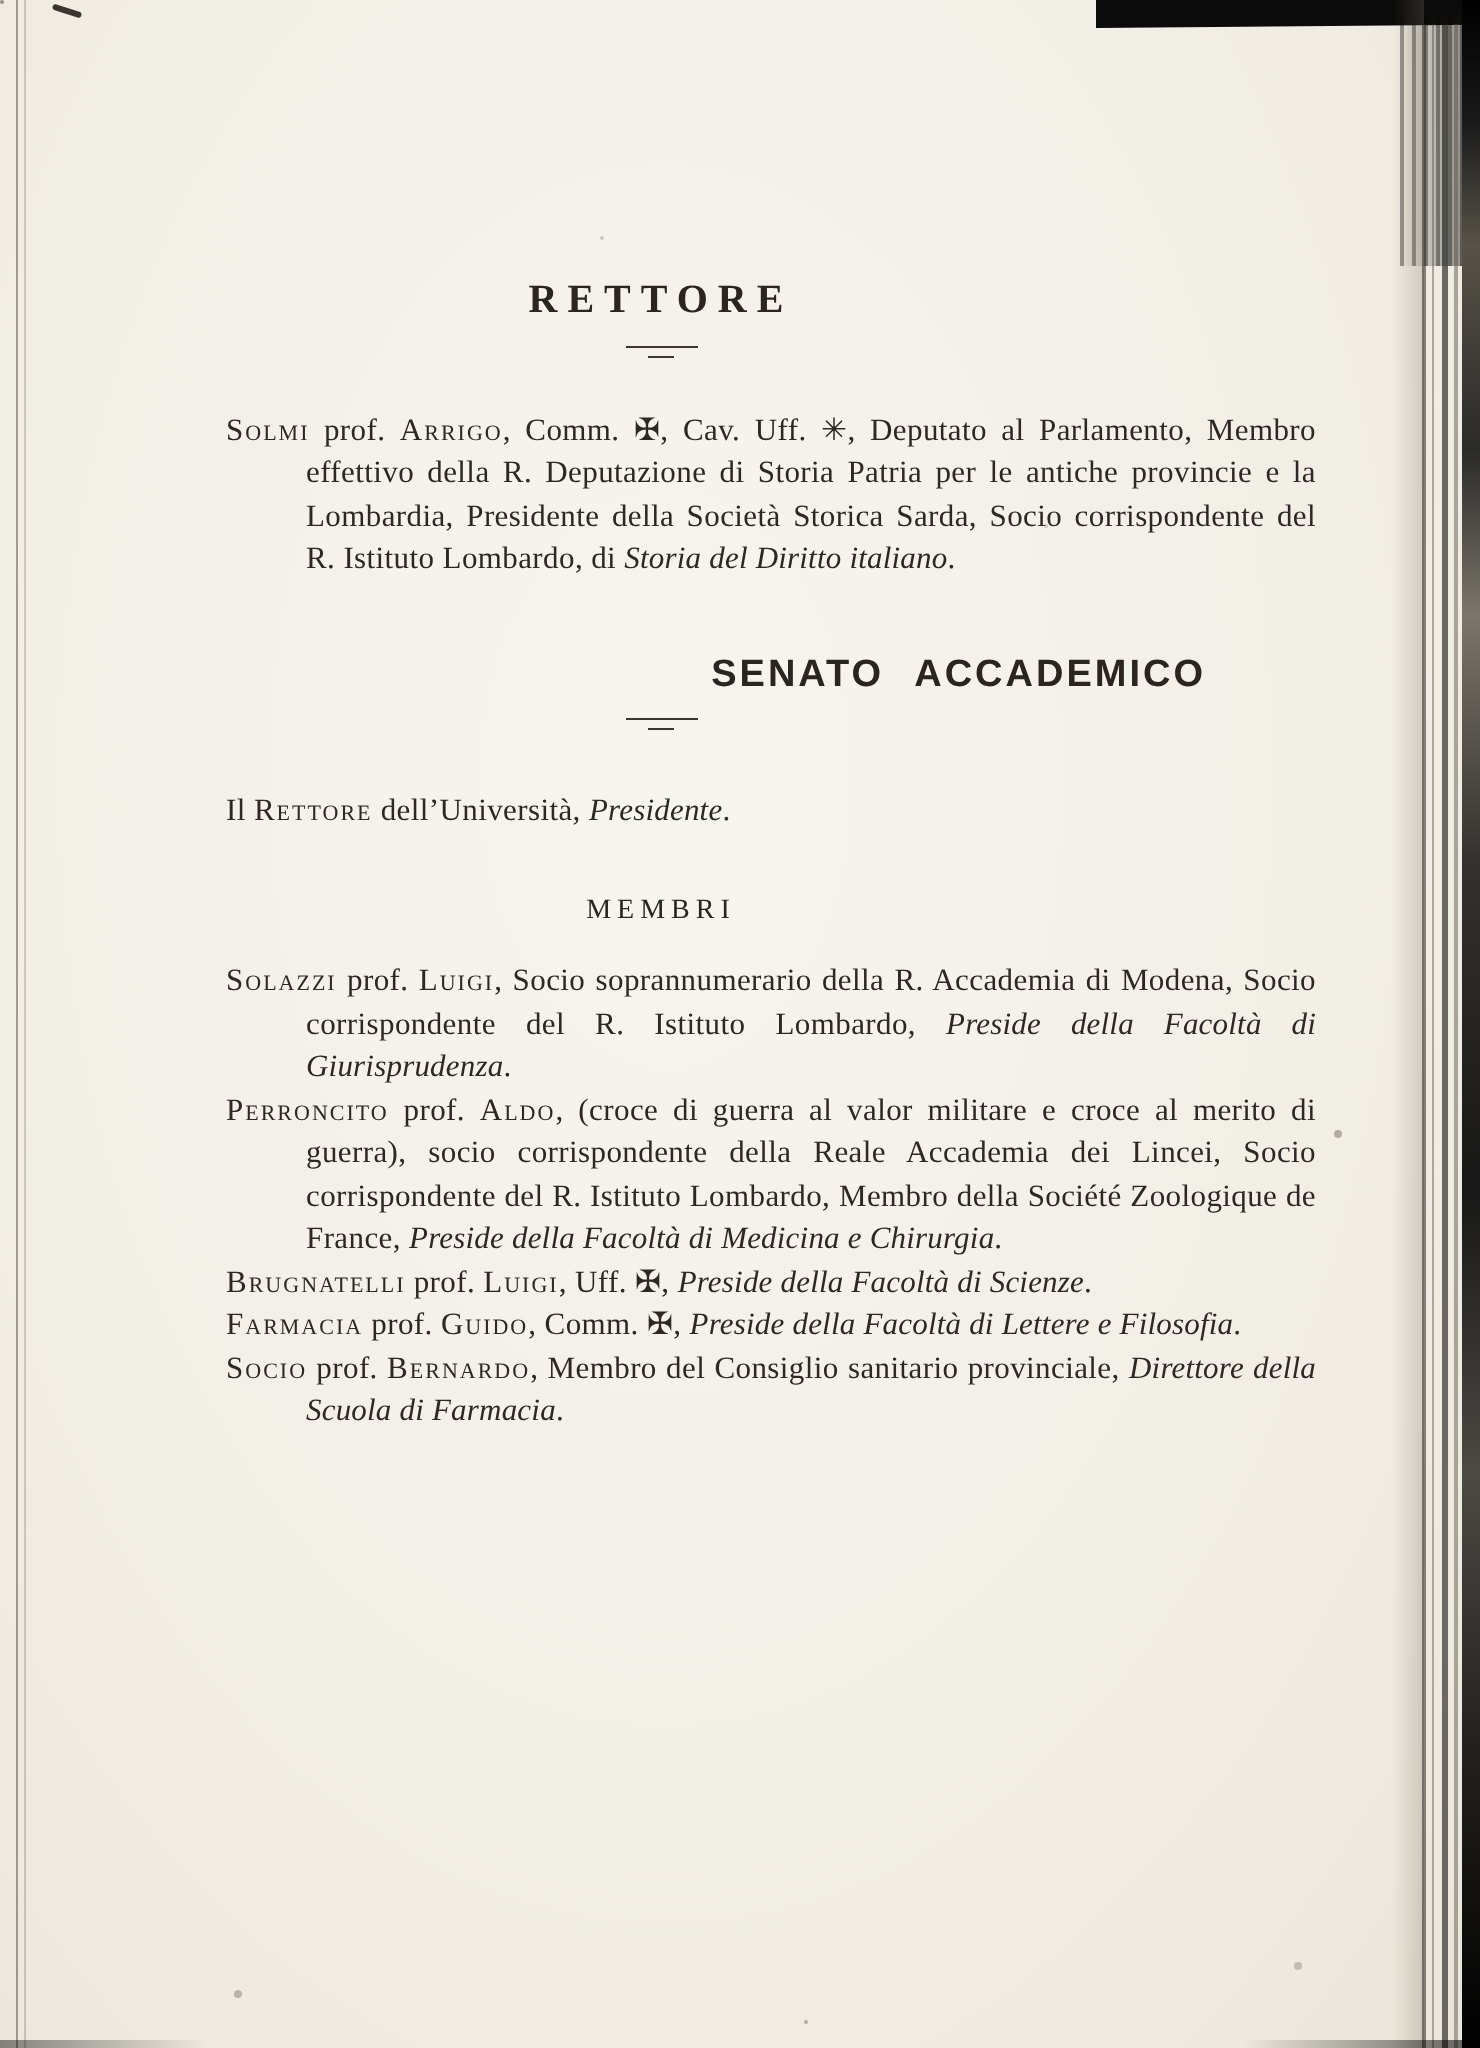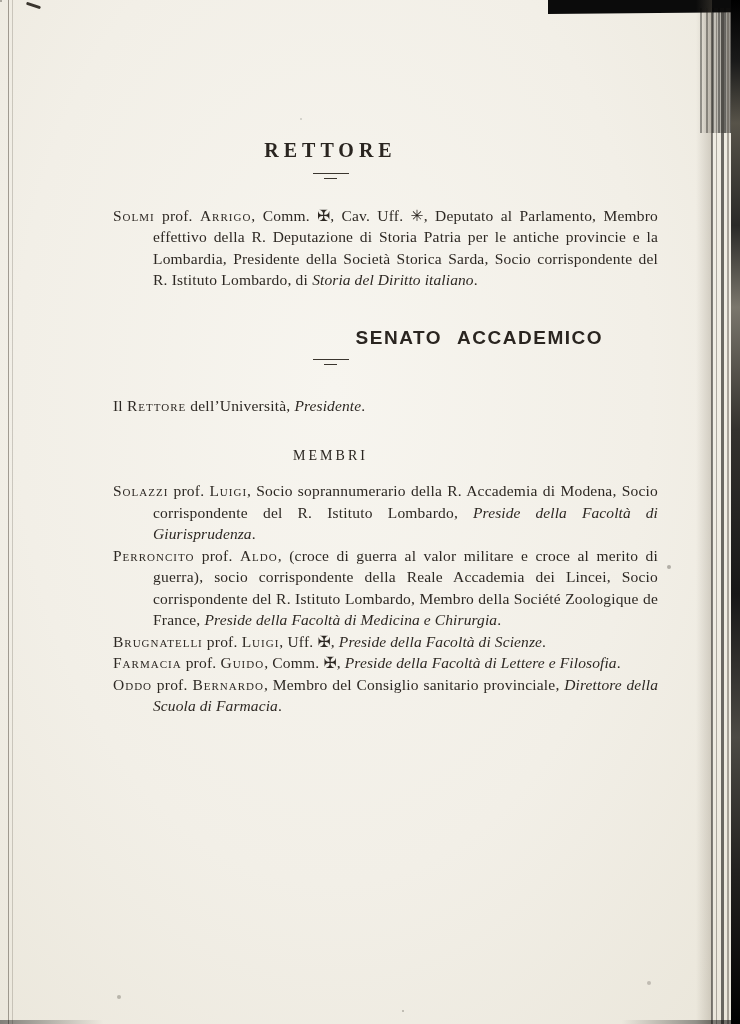--- a/index.html
+++ b/index.html
@@ -92,21 +92,21 @@
 
     <p class="intro"><span>Il </span><span class="sc">Rettore</span><span> dell’Università, </span><span class="it">Presidente</span><span>.</span></p>
 
     <h3 class="sub-title">MEMBRI</h3>
 
     <div id="members">
         <p class="entry"><span class="sc">Solazzi</span><span> prof. </span><span class="sc">Luigi</span><span>, Socio soprannumerario della R. Accademia di Modena, Socio corrispondente del R. Istituto Lombardo, </span><span class="it">Preside della Facoltà di Giurisprudenza</span><span>.</span></p>
         <p class="entry"><span class="sc">Perroncito</span><span> prof. </span><span class="sc">Aldo</span><span>, (croce di guerra al valor militare e croce al merito di guerra), socio corrispondente della Reale Accademia dei Lincei, Socio corrispondente del R. Istituto Lombardo, Membro della Société Zoologique de France, </span><span class="it">Preside della Facoltà di Medicina e Chirurgia</span><span>.</span></p>
         <p class="entry"><span class="sc">Brugnatelli</span><span> prof. </span><span class="sc">Luigi</span><span>, Uff. ✠, </span><span class="it">Preside della Facoltà di Scienze</span><span>.</span></p>
         <p class="entry"><span class="sc">Farmacia</span><span> prof. </span><span class="sc">Guido</span><span>, Comm. ✠, </span><span class="it">Preside della Facoltà di Lettere e Filosofia</span><span>.</span></p>
-        <p class="entry"><span class="sc">Oddo</span><span> prof. </span><span class="sc">Bernardo</span><span>, Membro del Consiglio sanitario provinciale, </span><span class="it">Direttore della Scuola di Farmacia</span><span>.</span></p>
+        <p class="entry"><span class="sc">Socio</span><span> prof. </span><span class="sc">Bernardo</span><span>, Membro del Consiglio sanitario provinciale, </span><span class="it">Direttore della Scuola di Farmacia</span><span>.</span></p>
       </div>
 
   </div>
 
   <div class="a bar-tr"></div>
   <div class="a corner-tr"></div>
   <div class="a edge-paper"></div>
   <div class="a s1"></div>
   <div class="a s2"></div>
   <div class="a s3"></div>

